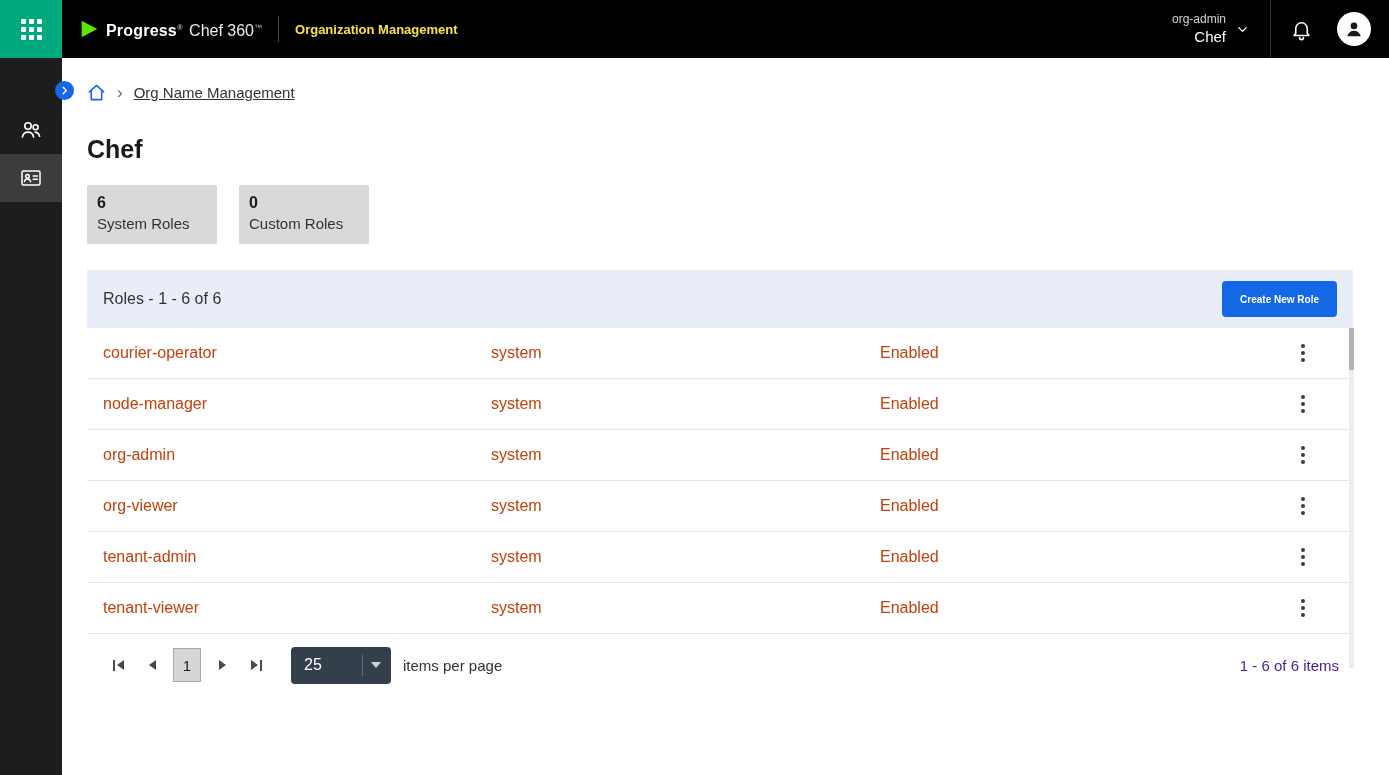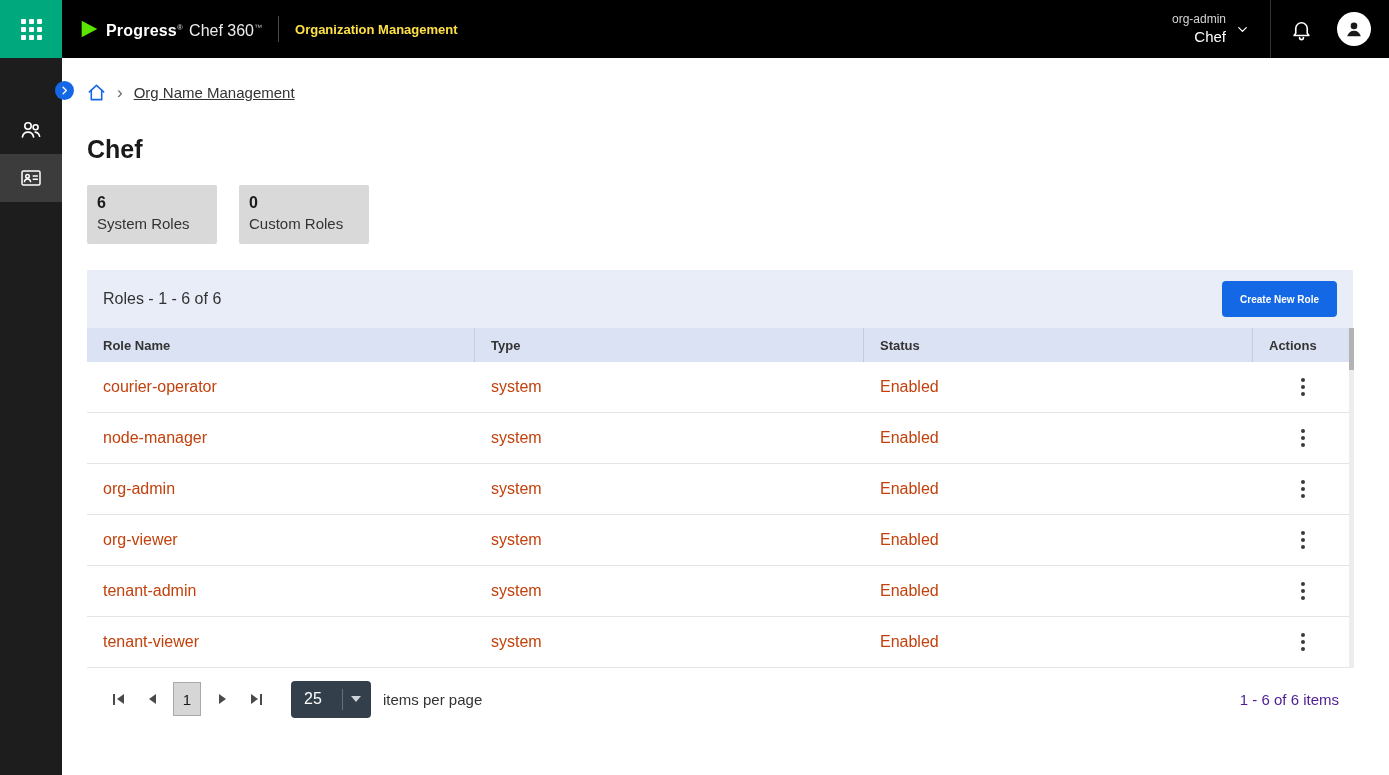--- a/index.html
+++ b/index.html
@@ -83,21 +83,21 @@
   .pagination{display:flex;align-items:center;height:62px;padding:0 14px;background:#fff}
   .pg-btn{width:34px;height:30px;display:flex;align-items:center;justify-content:center;gap:2px;
     background:none;border:none;cursor:pointer}
   .tri{width:0;height:0;border-style:solid}
   .tri.left{border-width:5px 7px 5px 0;border-color:transparent #4a4a4a transparent transparent}
   .tri.right{border-width:5px 0 5px 7px;border-color:transparent transparent transparent #4a4a4a}
   .bar{width:2px;height:11px;background:#4a4a4a}
   .page-current{min-width:28px;height:34px;background:#d6d6d6;border:1px solid #a9a9a9;
     font-size:15px;color:#1a1a1a;display:flex;align-items:center;justify-content:center;
     margin:0 4px;cursor:pointer;font-family:inherit}
-  .page-size{background:var(--darkselect);color:#fff;height:37px;width:80px;border-radius:4px;
+  .page-size{background:var(--darkselect);color:#fff;height:37px;width:100px;border-radius:4px;
     display:flex;align-items:center;justify-content:space-between;margin:0 12px 0 18px;cursor:pointer;
     padding:0 10px 0 13px;border:none;font-family:inherit}
   .page-size .val{font-size:16px;color:#fff}
   .page-size .caret{width:0;height:0;border-left:5px solid transparent;border-right:5px solid transparent;
     border-top:6px solid #ccd3da;margin-left:8px}
   .page-size .sep{width:1px;height:21px;background:rgba(255,255,255,.25);margin-left:auto}
   .items-label{font-size:15px;color:#333}
   .range{margin-left:auto;font-size:15px;color:#4c1d95}
   
   .v-scroll{position:absolute;top:58px;right:-1px;width:5px;height:340px;background:#ededed;cursor:pointer}
@@ -222,26 +222,20 @@
       <div class="stat-label">Custom Roles</div>
     </div>
   </div>
 
   <section class="table-card">
     <div class="table-band">
       <div class="table-title">Roles - 1 - 6 of 6</div>
       <button class="create-btn">Create New Role</button>
     </div>
 
-    <div class="thead">
-      <div class="th col-name">Role Name</div>
-      <div class="th col-type">Type</div>
-      <div class="th col-status">Status</div>
-      <div class="th col-actions">Actions</div>
-    </div>
 
     <div class="tbody">
   <div class="trow">
     <div class="td col-name">courier-operator</div>
     <div class="td col-type">system</div>
     <div class="td col-status">Enabled</div>
     <div class="td col-actions actions">
       <button class="kebab">
               <i></i>
               <i></i>

